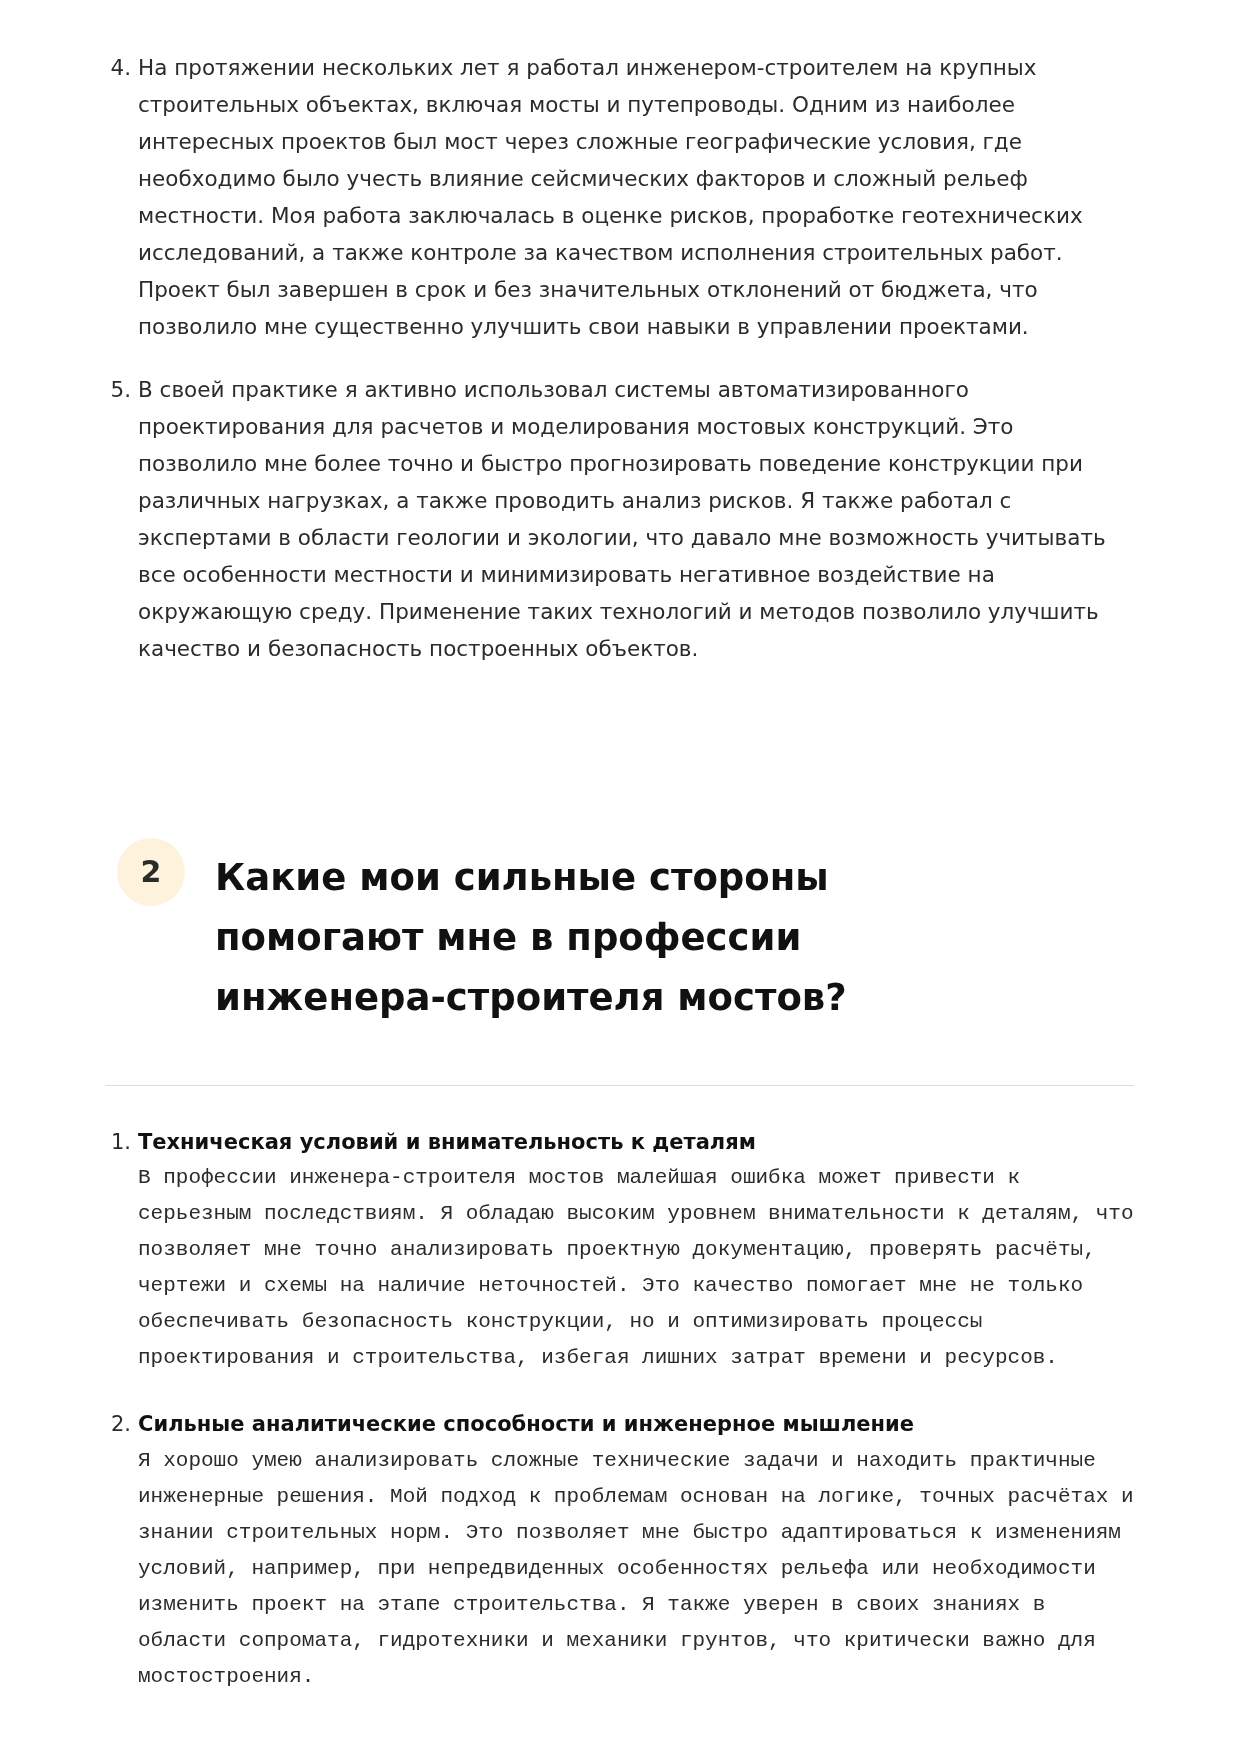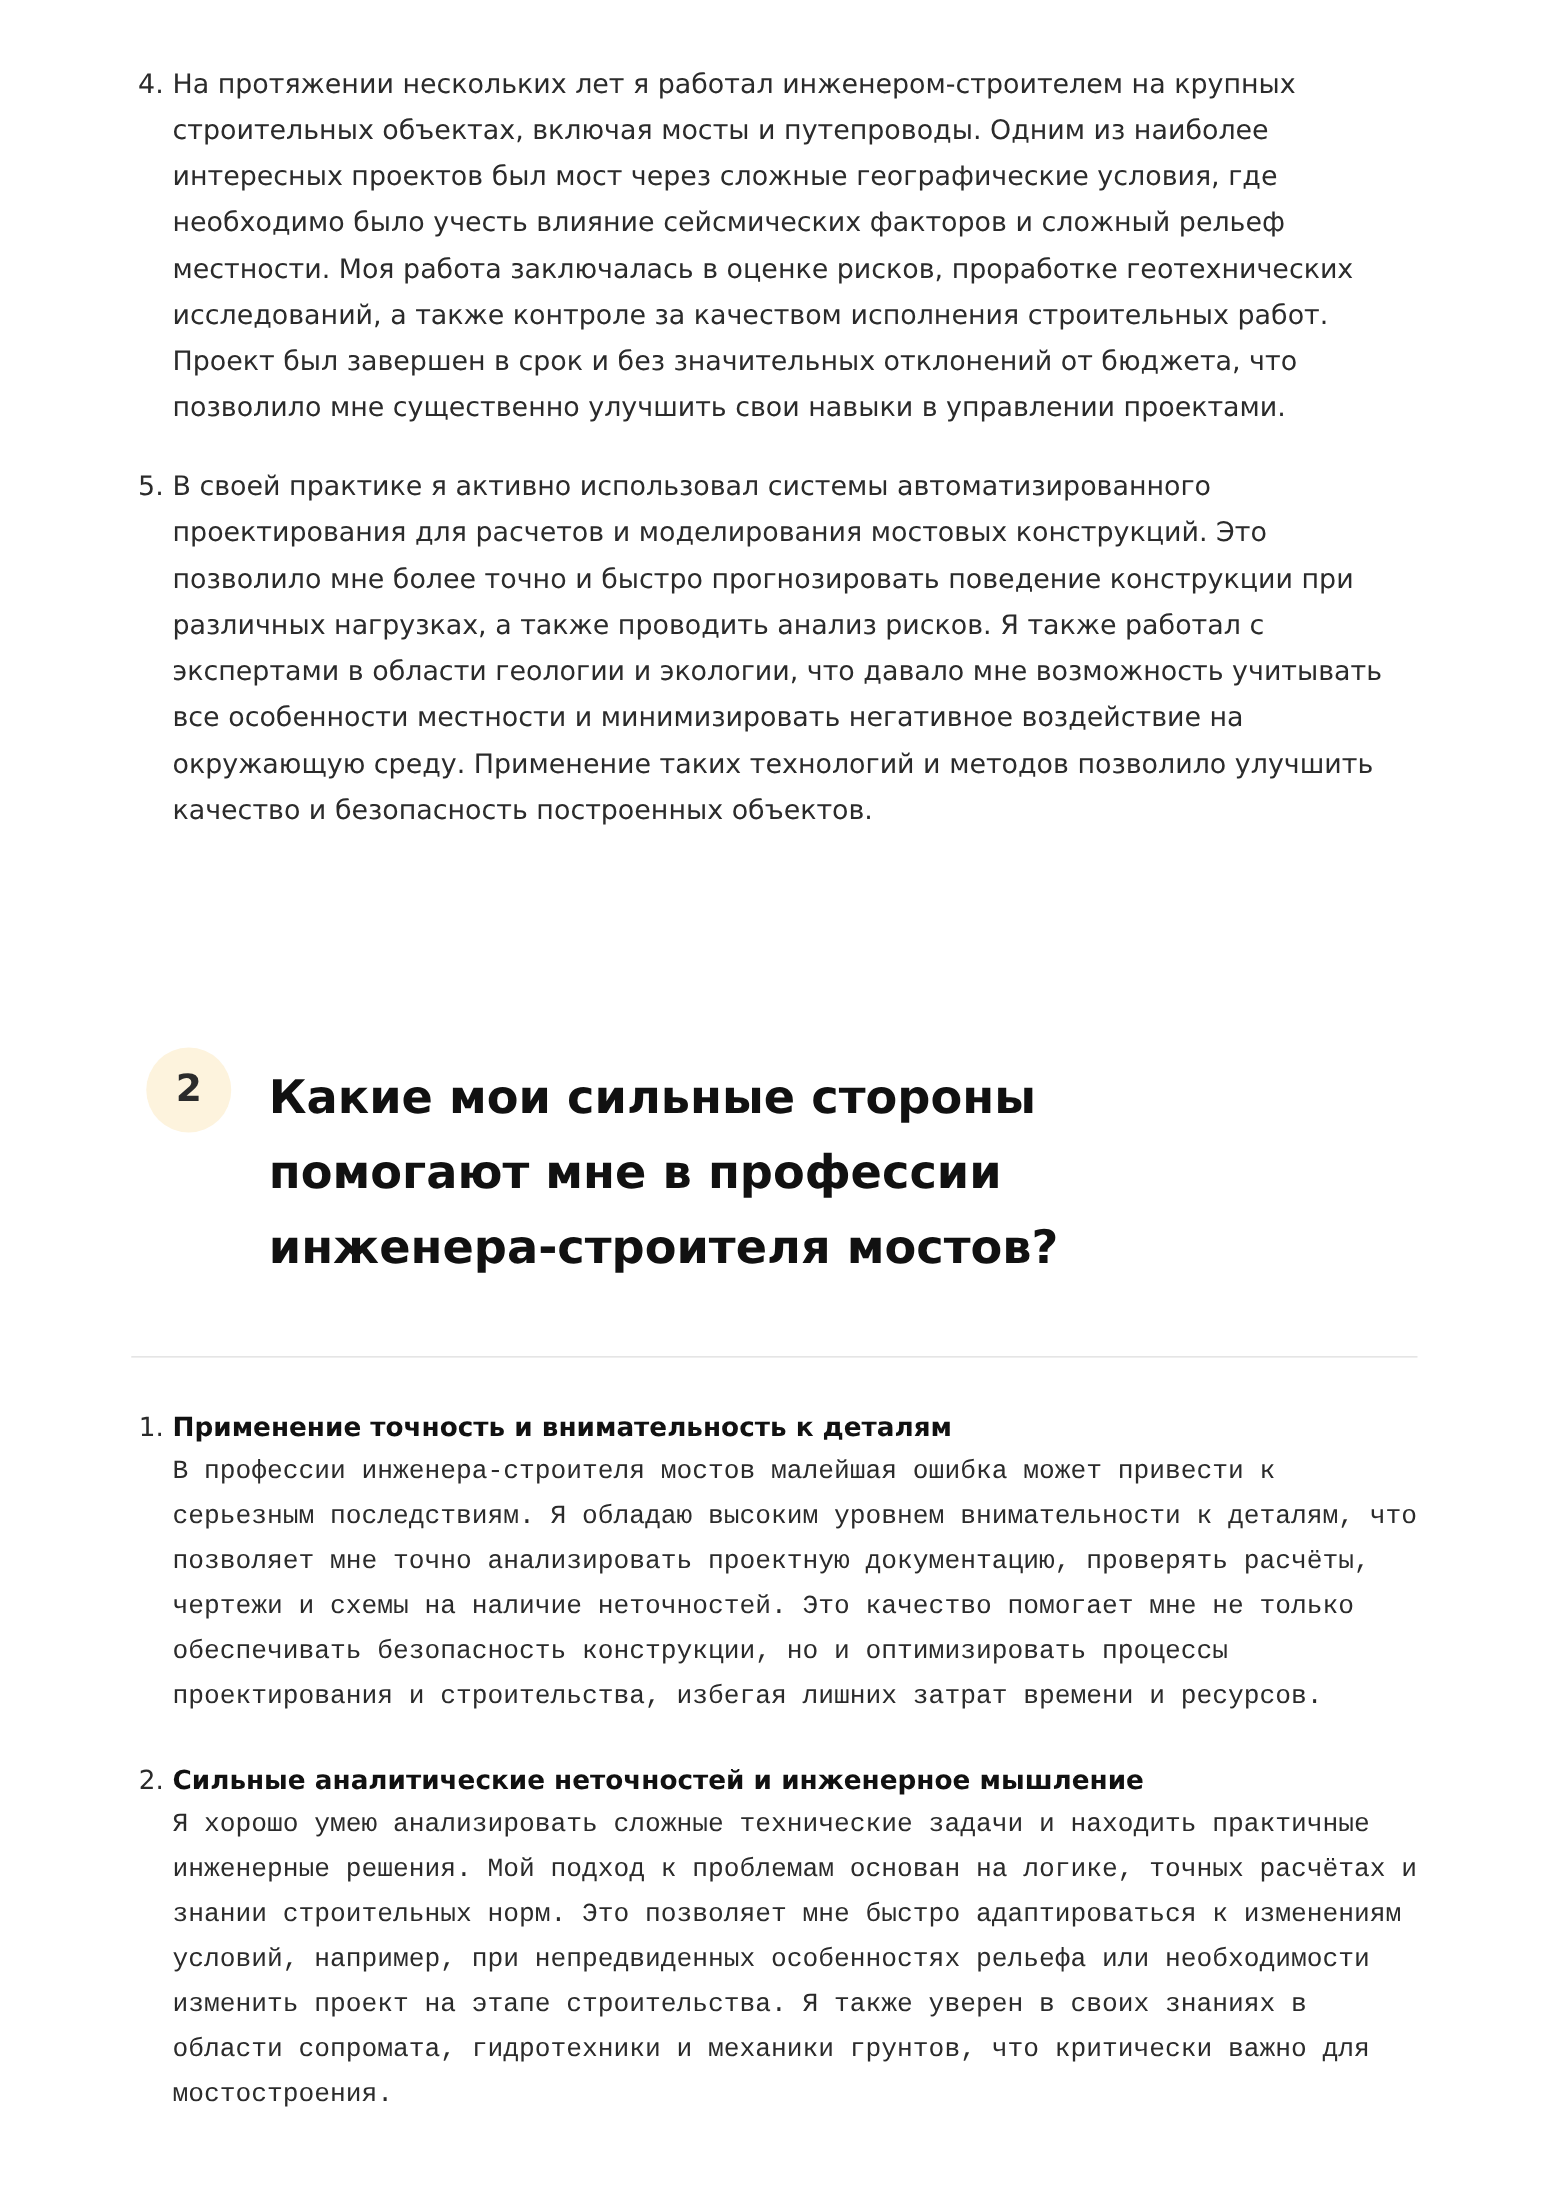--- a/index.html
+++ b/index.html
@@ -135,24 +135,24 @@
 
   <div class="section-block">
     <div class="section-head">
       <div class="badge">2</div>
       <h2 class="section-title">Какие мои сильные стороны помогают мне в профессии инженера-строителя мостов?</h2>
     </div>
 
     <ol class="strength-list">
       <li>
         <span class="marker">1.</span>
-        <span class="item-title">Применение точность и внимательность к деталям</span>
+        <span class="item-title">Техническая условий и внимательность к деталям</span>
         <span class="item-body">В профессии инженера-строителя мостов малейшая ошибка может привести к серьезным последствиям. Я обладаю высоким уровнем внимательности к деталям, что позволяет мне точно анализировать проектную документацию, проверять расчёты, чертежи и схемы на наличие неточностей. Это качество помогает мне не только обеспечивать безопасность конструкции, но и оптимизировать процессы проектирования и строительства, избегая лишних затрат времени и ресурсов.</span>
       </li>
       <li>
         <span class="marker">2.</span>
-        <span class="item-title">Сильные аналитические неточностей и инженерное мышление</span>
+        <span class="item-title">Сильные аналитические способности и инженерное мышление</span>
         <span class="item-body">Я хорошо умею анализировать сложные технические задачи и находить практичные инженерные решения. Мой подход к проблемам основан на логике, точных расчётах и знании строительных норм. Это позволяет мне быстро адаптироваться к изменениям условий, например, при непредвиденных особенностях рельефа или необходимости изменить проект на этапе строительства. Я также уверен в своих знаниях в области сопромата, гидротехники и механики грунтов, что критически важно для мостостроения.</span>
       </li>
     </ol>
   </div>
 
 </div>
 
 </body></html>

